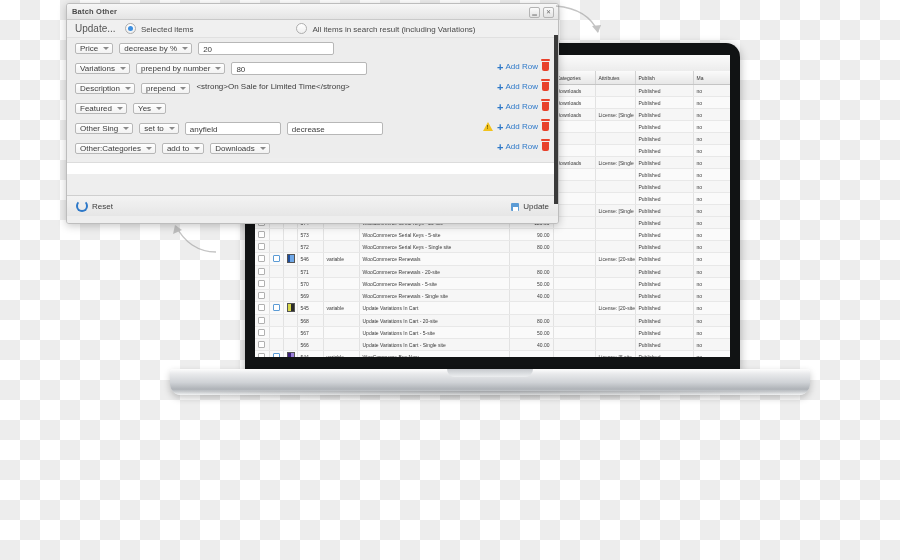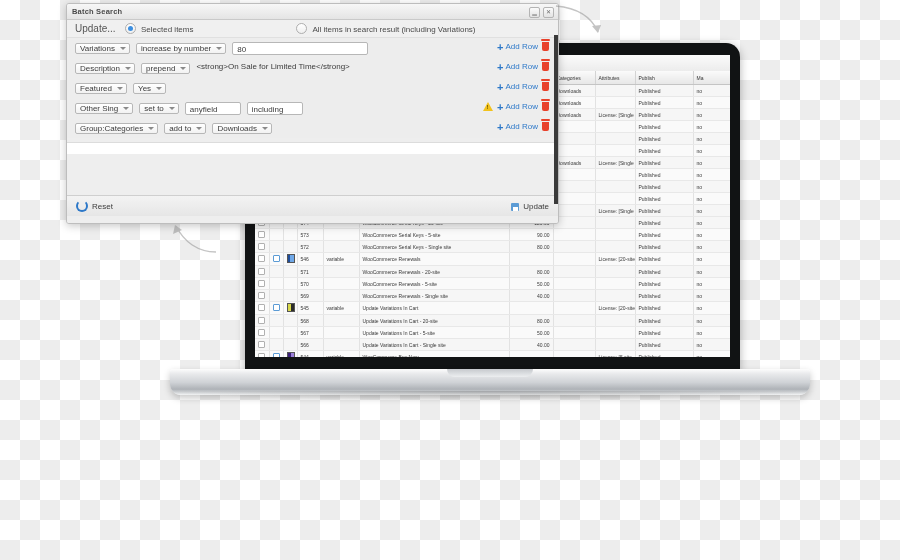--- a/index.html
+++ b/index.html
@@ -125,21 +125,21 @@
   }
   .sel-wrap{position:relative;display:inline-block;}
   .sel-wrap:after{
     content:"";position:absolute;right:4px;top:5px;width:0;height:0;
     border-left:3px solid transparent;border-right:3px solid transparent;border-top:3px solid #8a8a8a;
     pointer-events:none;
   }
   .w-field{width:101px;}
   .w-op{width:105px;}
   .w-val{width:136px;}
-  .w-val2{width:56px;}
+  .w-val2{width:96px;}
   .w-sel3{width:105px;}
 
   input.txt, .txt{
     height:13px;border:1px solid #b7b7b7;border-radius:2px;background:#ffffff;
     font-family:"Liberation Sans",sans-serif;font-size:8px;color:#3b3b3b;
     padding:0 4px;line-height:13px;box-sizing:border-box;
   }
   .row-actions{
     position:absolute;right:9px;top:4px;display:flex;align-items:center;gap:4px;
   }
@@ -543,21 +543,21 @@
     </div>
   </div>
 
   <div id="base"></div>
   <div id="base-shadow"></div>
 </div>
 
 <div id="dialog">
 
   <div id="dialog-titlebar">
-    <span id="dialog-title">Batch Search</span>
+    <span id="dialog-title">Batch Other</span>
     <div class="win-btns">
       <div class="win-btn">▁</div>
       <div class="win-btn">✕</div>
     </div>
   </div>
 
   <div id="dialog-body">
 
     <div id="scope-row">
       <span id="scope-label">Update...</span>
@@ -568,22 +568,28 @@
       </label>
 
       <label class="radio-opt" id="scope-opt-all">
         <span class="radio"></span>
         <span>All items in search result (including Variations)</span>
       </label>
     </div>
 
     <div class="rows-area" id="rows-area">
         <div class="brow">
+          <span class="sel-wrap"><span class="sel w-field">Price</span></span>
+          <span class="sel-wrap"><span class="sel w-op">decrease by %</span></span>
+          <span class="txt w-val">20</span>
+          <div class="row-actions"></div>
+        </div>
+        <div class="brow">
           <span class="sel-wrap"><span class="sel w-field">Variations</span></span>
-          <span class="sel-wrap"><span class="sel w-op">increase by number</span></span>
+          <span class="sel-wrap"><span class="sel w-op">prepend by number</span></span>
           <span class="txt w-val">80</span>
           <div class="row-actions">
             <span class="add-row">
               <span class="plus">+</span>
               <span>Add Row</span>
             </span>
             <span class="trash"></span>
           </div>
         </div>
         <div class="brow">
@@ -606,32 +612,32 @@
               <span class="plus">+</span>
               <span>Add Row</span>
             </span>
             <span class="trash"></span>
           </div>
         </div>
         <div class="brow">
           <span class="sel-wrap"><span class="sel w-field">Other Sing</span></span>
           <span class="sel-wrap"><span class="sel w-op">set to</span></span>
           <span class="txt w-val2">anyfield</span>
-          <span class="txt w-val2">including</span>
+          <span class="txt w-val2">decrease</span>
           <div class="row-actions">
             <span class="warn"></span>
             <span class="add-row">
               <span class="plus">+</span>
               <span>Add Row</span>
             </span>
             <span class="trash"></span>
           </div>
         </div>
         <div class="brow">
-          <span class="sel-wrap"><span class="sel w-field">Group:Categories</span></span>
+          <span class="sel-wrap"><span class="sel w-field">Other:Categories</span></span>
           <span class="sel-wrap"><span class="sel w-op">add to</span></span>
           <span class="sel-wrap"><span class="sel w-sel3">Downloads</span></span>
           <div class="row-actions">
             <span class="add-row">
               <span class="plus">+</span>
               <span>Add Row</span>
             </span>
             <span class="trash"></span>
           </div>
         </div>

